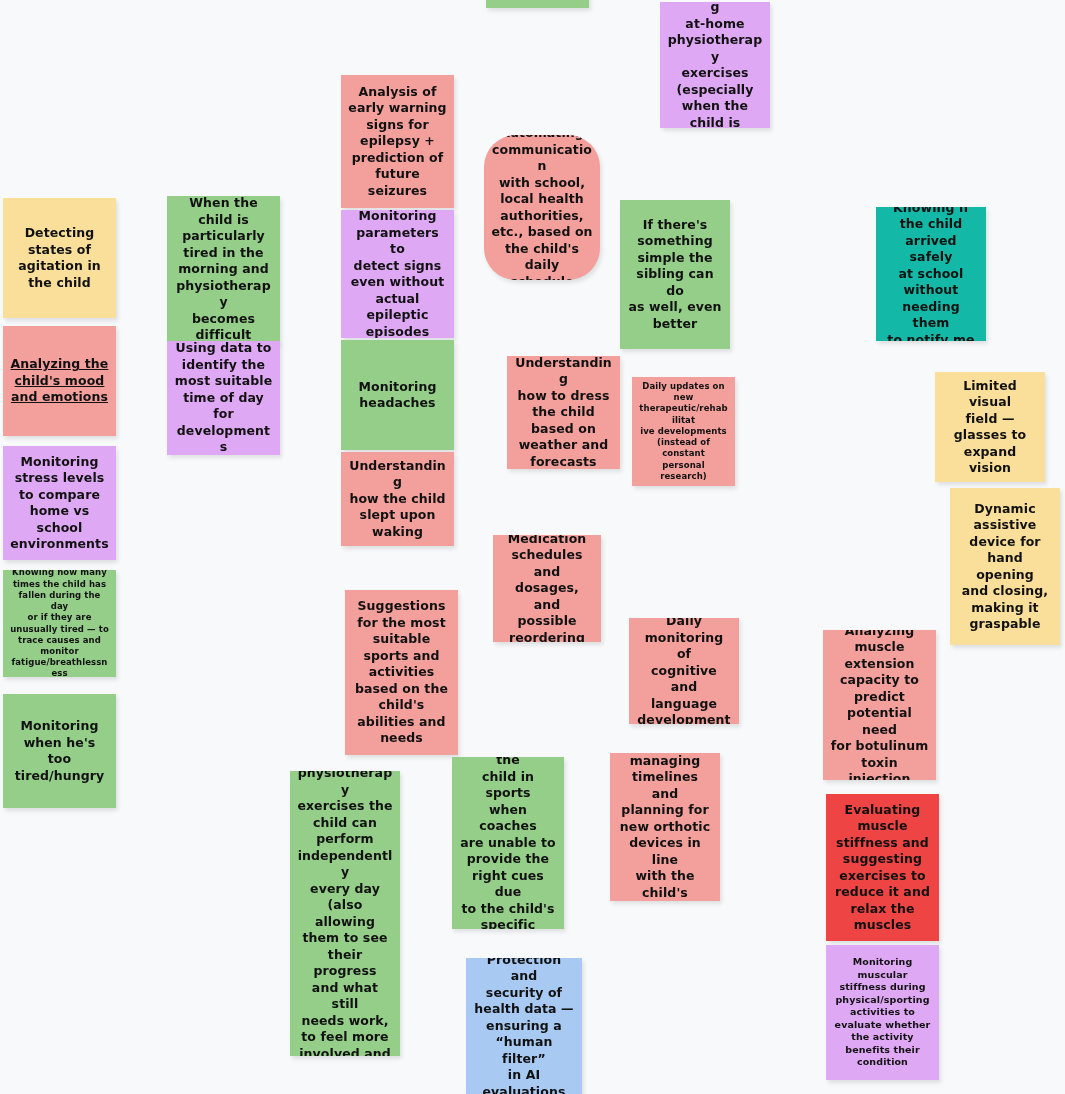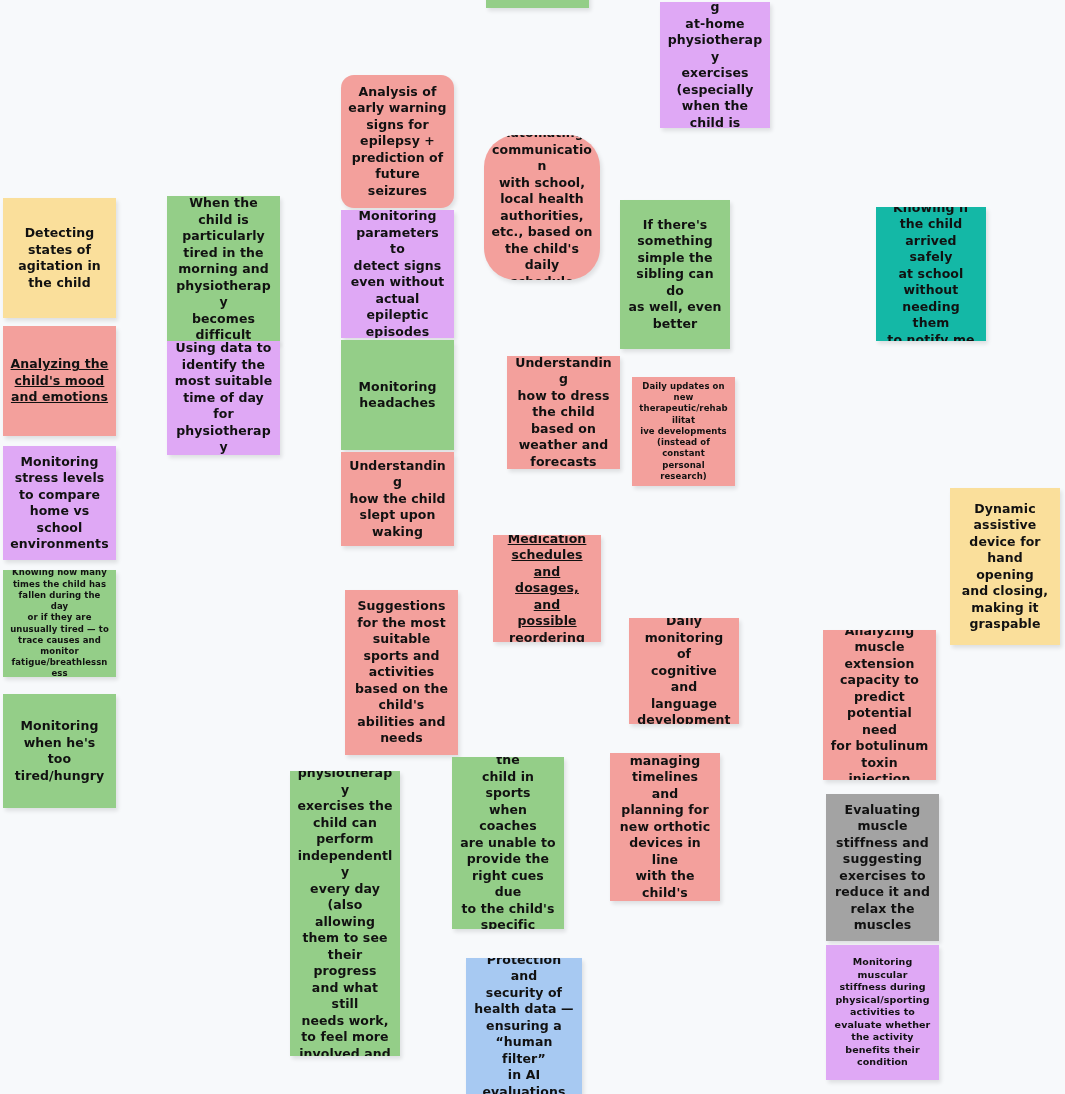--- a/index.html
+++ b/index.html
@@ -48,21 +48,21 @@
 
 <div id="board" style="background: rgb(247, 249, 251);">
     <div class="note" style="left: 486px; top: -8px; width: 103px; height: 12px; background: rgb(148, 206, 136); font-size: 12px;"><span class="note-text"></span></div>
     <div class="note" style="left: 660px; top: 2px; width: 110px; height: 126px; background: rgb(223, 168, 245); font-size: 12.5px;"><span class="note-text">Implementing
 at-home
 physiotherapy
 exercises
 (especially
 when the
 child is older)</span></div>
-    <div class="note" style="left: 341px; top: 75px; width: 113px; height: 133px; background: rgb(243, 160, 156); font-size: 12.5px; border-radius: 13px;"><span class="note-text">Analysis of
+    <div class="note" style="left: 341px; top: 75px; width: 113px; height: 133px; background: rgb(243, 160, 156); font-size: 12.5px;"><span class="note-text">Analysis of
 early warning
 signs for
 epilepsy +
 prediction of
 future
 seizures</span></div>
     <div class="note" style="left: 484px; top: 135px; width: 116px; height: 145px; background: rgb(243, 160, 156); font-size: 12.5px; border-radius: 32px;"><span class="note-text">Automating
 communication
 with school,
 local health
@@ -103,34 +103,38 @@
 needing them
 to notify me</span></div>
     <div class="note" style="left: 3px; top: 326px; width: 113px; height: 110px; background: rgb(243, 160, 156); font-size: 12.5px; text-decoration: underline;"><span class="note-text">Analyzing the
 child's mood
 and emotions</span></div>
     <div class="note" style="left: 167px; top: 341px; width: 113px; height: 114px; background: rgb(223, 168, 245); font-size: 12.5px;"><span class="note-text">Using data to
 identify the
 most suitable
 time of day
 for
-physiotherapy</span></div>
+developments</span></div>
     <div class="note" style="left: 341px; top: 340px; width: 113px; height: 110px; background: rgb(148, 206, 136); font-size: 12.5px;"><span class="note-text">Monitoring
 headaches</span></div>
     <div class="note" style="left: 507px; top: 356px; width: 113px; height: 113px; background: rgb(243, 160, 156); font-size: 12.5px;"><span class="note-text">Understanding
 how to dress
 the child
 based on
 weather and
 forecasts</span></div>
     <div class="note" style="left: 632px; top: 377px; width: 103px; height: 109px; background: rgb(243, 160, 156); font-size: 8.5px;"><span class="note-text">Daily updates on new
 therapeutic/rehabilitat
 ive developments
 (instead of constant
 personal research)</span></div>
+    <div class="note" style="left: 935px; top: 372px; width: 110px; height: 110px; background: rgb(250, 223, 155); font-size: 12.5px;"><span class="note-text">Limited visual
+field —
+glasses to
+expand vision</span></div>
     <div class="note" style="left: 3px; top: 446px; width: 113px; height: 114px; background: rgb(223, 168, 245); font-size: 12.5px;"><span class="note-text">Monitoring
 stress levels
 to compare
 home vs
 school
 environments</span></div>
     <div class="note" style="left: 341px; top: 452px; width: 113px; height: 94px; background: rgb(243, 160, 156); font-size: 12.5px;"><span class="note-text">Understanding
 how the child
 slept upon
 waking</span></div>
@@ -142,21 +146,21 @@
 making it
 graspable</span></div>
     <div class="note" style="left: 3px; top: 570px; width: 113px; height: 107px; background: rgb(148, 206, 136); font-size: 8.5px;"><span class="note-text">Knowing how many
 times the child has
 fallen during the day
 or if they are
 unusually tired — to
 trace causes and
 monitor
 fatigue/breathlessness</span></div>
-    <div class="note" style="left: 493px; top: 535px; width: 108px; height: 107px; background: rgb(243, 160, 156); font-size: 12.5px; text-decoration: underline;"><span class="note-text">Medication
+    <div class="note" style="left: 493px; top: 535px; width: 108px; height: 107px; background: rgb(243, 160, 156); font-size: 12.5px;"><span class="note-text">Medication
 schedules and
 dosages, and
 possible
 reordering</span></div>
     <div class="note" style="left: 345px; top: 590px; width: 113px; height: 165px; background: rgb(243, 160, 156); font-size: 12.5px; justify-content: center;"><span class="note-text">Suggestions
 for the most
 suitable
 sports and
 activities
 based on the
@@ -189,21 +193,21 @@
 specific
 challenges</span></div>
     <div class="note" style="left: 610px; top: 753px; width: 110px; height: 148px; background: rgb(243, 160, 156); font-size: 12.5px; justify-content: flex-end;"><span class="note-text">Support in
 managing
 timelines and
 planning for
 new orthotic
 devices in line
 with the
 child's growth</span></div>
-    <div class="note" style="left: 826px; top: 794px; width: 113px; height: 147px; background: #a3a3a3; font-size: 12.5px;"><span class="note-text">Evaluating
+    <div class="note" style="left: 826px; top: 794px; width: 113px; height: 147px; background: #ef4444; font-size: 12.5px;"><span class="note-text">Evaluating
 muscle
 stiffness and
 suggesting
 exercises to
 reduce it and
 relax the
 muscles</span></div>
     <div class="note" style="left: 290px; top: 771px; width: 110px; height: 285px; background: rgb(148, 206, 136); font-size: 12.5px;"><span class="note-text">Targeted and
 engaging
 physiotherapy

